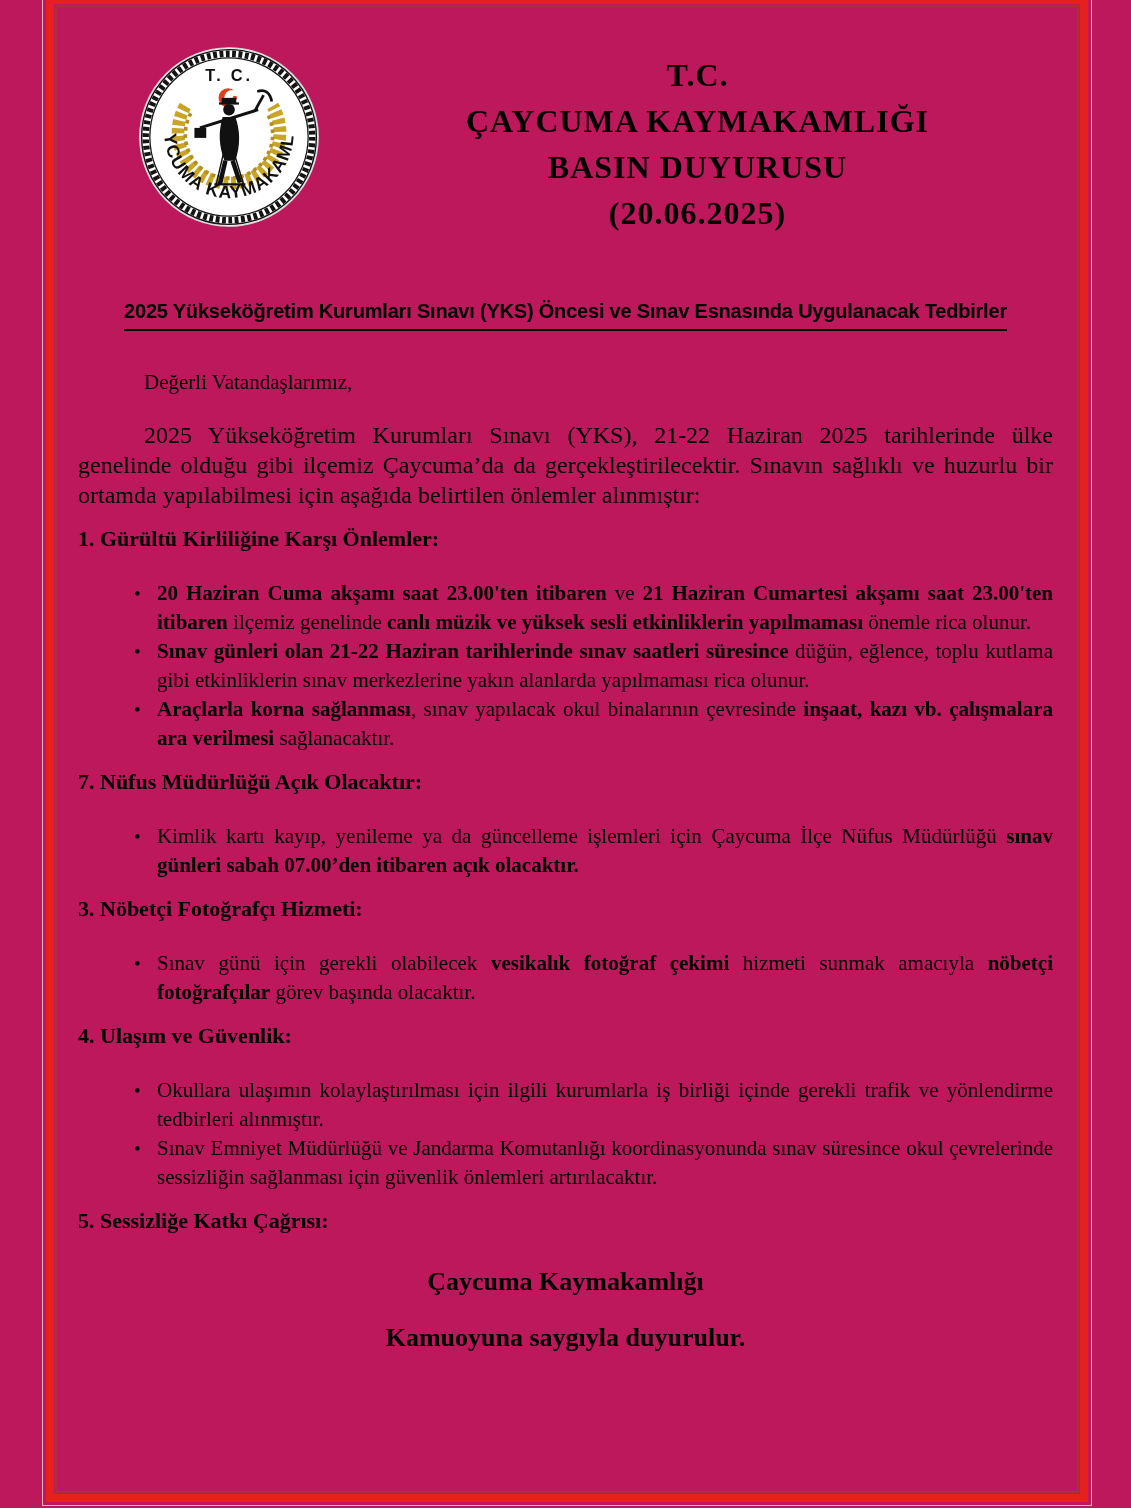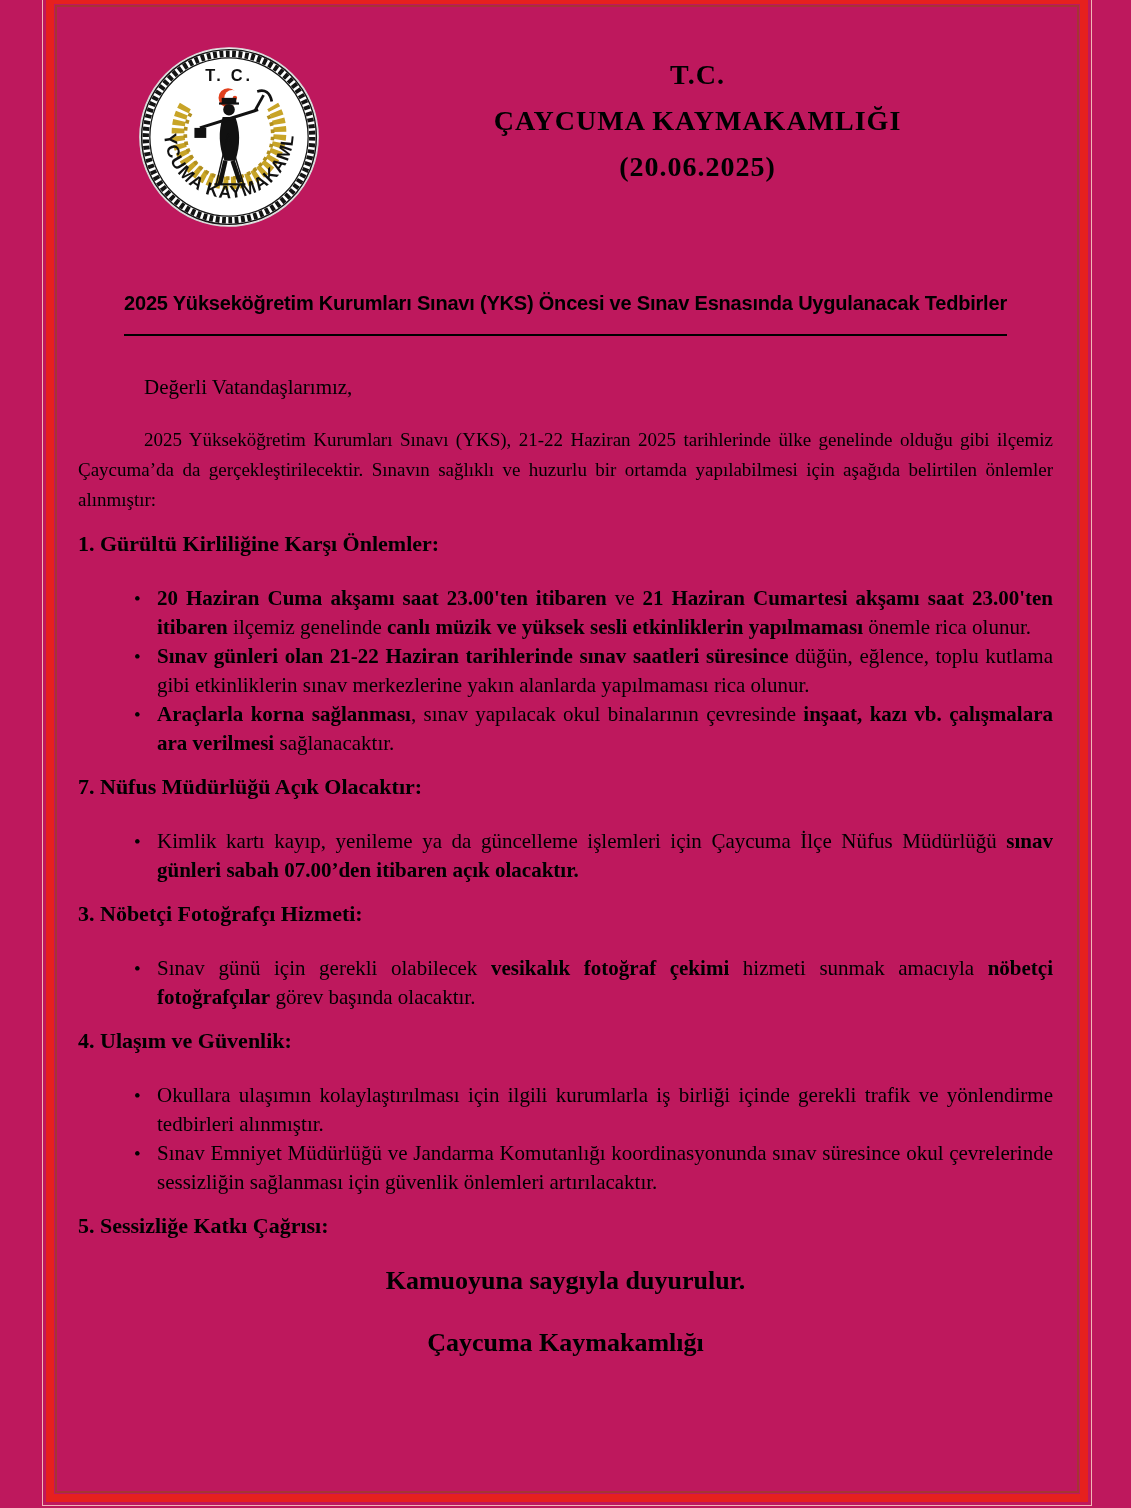--- a/index.html
+++ b/index.html
@@ -9,29 +9,29 @@
   .frame{position:absolute;left:46px;top:-4px;right:43px;bottom:6px;
          border:8px solid #e6201e;}
   .frame::before{content:"";position:absolute;inset:-12px;border:1px solid #f2b7b5;}
   .frame::after{content:"";position:absolute;inset:1px;border:2px solid #a63434;}
   
   .content{position:absolute;left:78px;top:0;width:975px;}
   
   .doc-header{display:flex;align-items:flex-start;margin-top:46px;}
   .logo{width:182px;height:182px;margin-left:60px;flex:0 0 auto;}
   .title-block{flex:1;text-align:center;padding-top:6px;padding-left:22px;
-               font-weight:bold;font-size:28px;line-height:46px;letter-spacing:1px;}
+               font-weight:bold;font-size:32px;line-height:46px;letter-spacing:1px;}
   
   .subject{margin-top:64px;text-align:center;}
   .subject span{display:inline-block;font-family:"Liberation Sans",sans-serif;
                 font-weight:bold;font-size:20px;letter-spacing:-0.2px;
-                border-bottom:2.5px solid #000;padding-bottom:19px;}
+                border-bottom:2.5px solid #000;padding-bottom:6px;}
   
   .salutation{margin:36px 0 0 0;font-size:21px;line-height:30px;text-indent:66px;}
-  .intro{margin:23px 0 0 0;font-size:19px;line-height:30px;text-align:justify;text-indent:66px;}
+  .intro{margin:23px 0 0 0;font-size:24px;line-height:30px;text-align:justify;text-indent:66px;}
   .sec-h{margin:15px 0 0 0;font-size:22px;line-height:28px;font-weight:bold;}
   ul.bullets{margin:26px 0 0 0;padding:0;list-style:none;}
   ul.bullets li{position:relative;padding-left:79px;font-size:21px;line-height:29px;text-align:justify;}
   ul.bullets .dot{position:absolute;left:56px;top:0;font-size:19px;}
   .sec5-body{margin:2px 0 0 0;font-size:21px;line-height:29px;text-align:justify;}
   .footer-line{font-weight:bold;text-align:center;font-size:26px;line-height:30px;}
   .footer-1{margin:26px 0 0 0;}
   .footer-2{margin:32px 0 0 0;}
   b{font-weight:bold;}
 </style>
@@ -88,20 +88,21 @@
             <path id="ringPath" d="M 29,96 A 71,71 0 1 0 171,96"></path>
           </defs>
           <text font-family="Liberation Sans, sans-serif" font-size="19.5" font-weight="bold" letter-spacing="1.2" fill="#111">
             <textPath href="#ringPath" startOffset="50%" text-anchor="middle">ÇAYCUMA KAYMAKAMLIĞI</textPath>
           </text>
         </svg>
       </div>
       <div class="title-block">
         <div>T.C.</div>
         <div>ÇAYCUMA KAYMAKAMLIĞI</div>
+        <div>BASIN DUYURUSU</div>
         <div>(20.06.2025)</div>
       </div>
     </header>
 
     <div class="subject">
       <span>2025 Yükseköğretim Kurumları Sınavı (YKS) Öncesi ve Sınav Esnasında Uygulanacak Tedbirler</span>
     </div>
 
     <p class="salutation">Değerli Vatandaşlarımız,</p>
 
@@ -156,17 +157,17 @@
           <span class="dot">•</span>
           <span>Sınav Emniyet Müdürlüğü ve Jandarma Komutanlığı koordinasyonunda sınav süresince okul çevrelerinde sessizliğin sağlanması için güvenlik önlemleri artırılacaktır.</span>
         </li>
       </ul>
     </section>
 
     <section>
       <h3 class="sec-h">5. Sessizliğe Katkı Çağrısı:</h3>
     </section>
 
+    <p class="footer-line footer-2">Çaycuma Kaymakamlığı</p>
     <p class="footer-line footer-1">Kamuoyuna saygıyla duyurulur.</p>
-    <p class="footer-line footer-2">Çaycuma Kaymakamlığı</p>
 
   </div>
 </div>
 
 </body></html>

